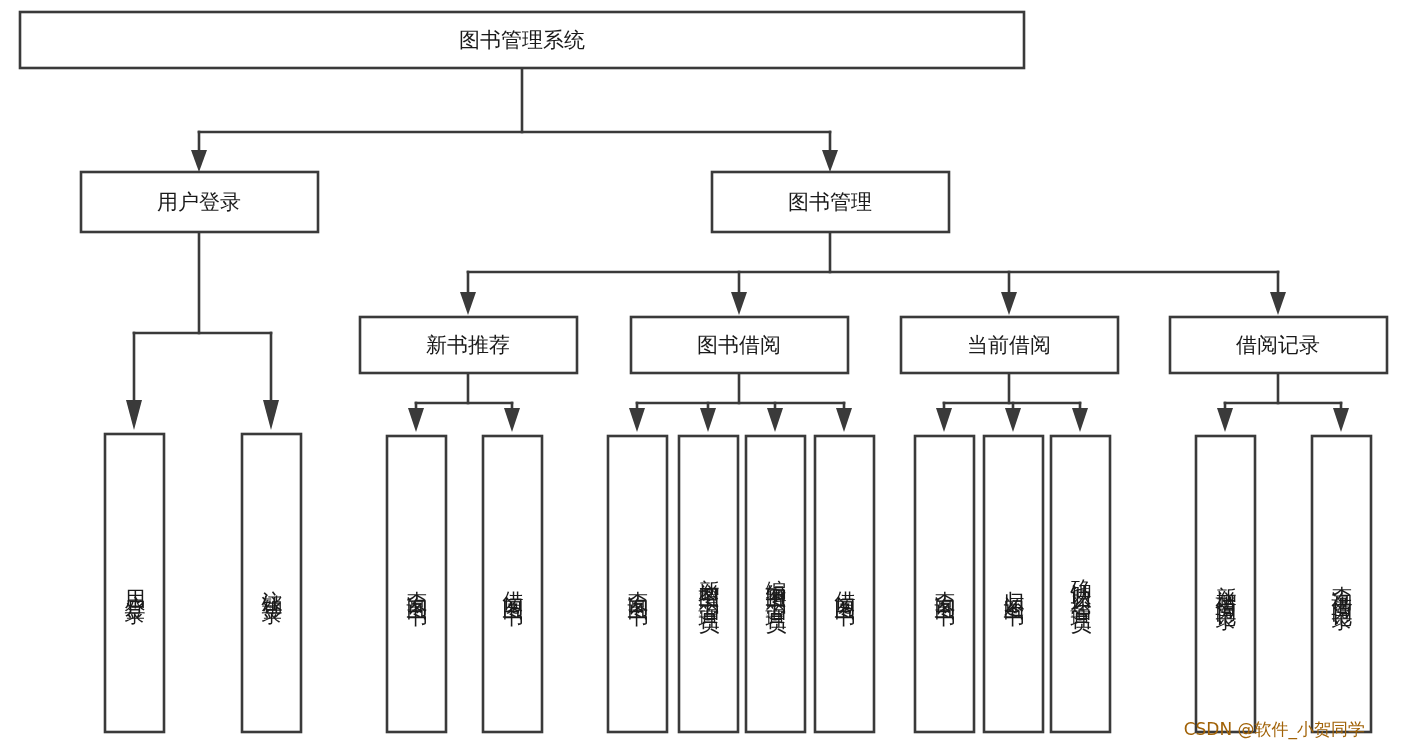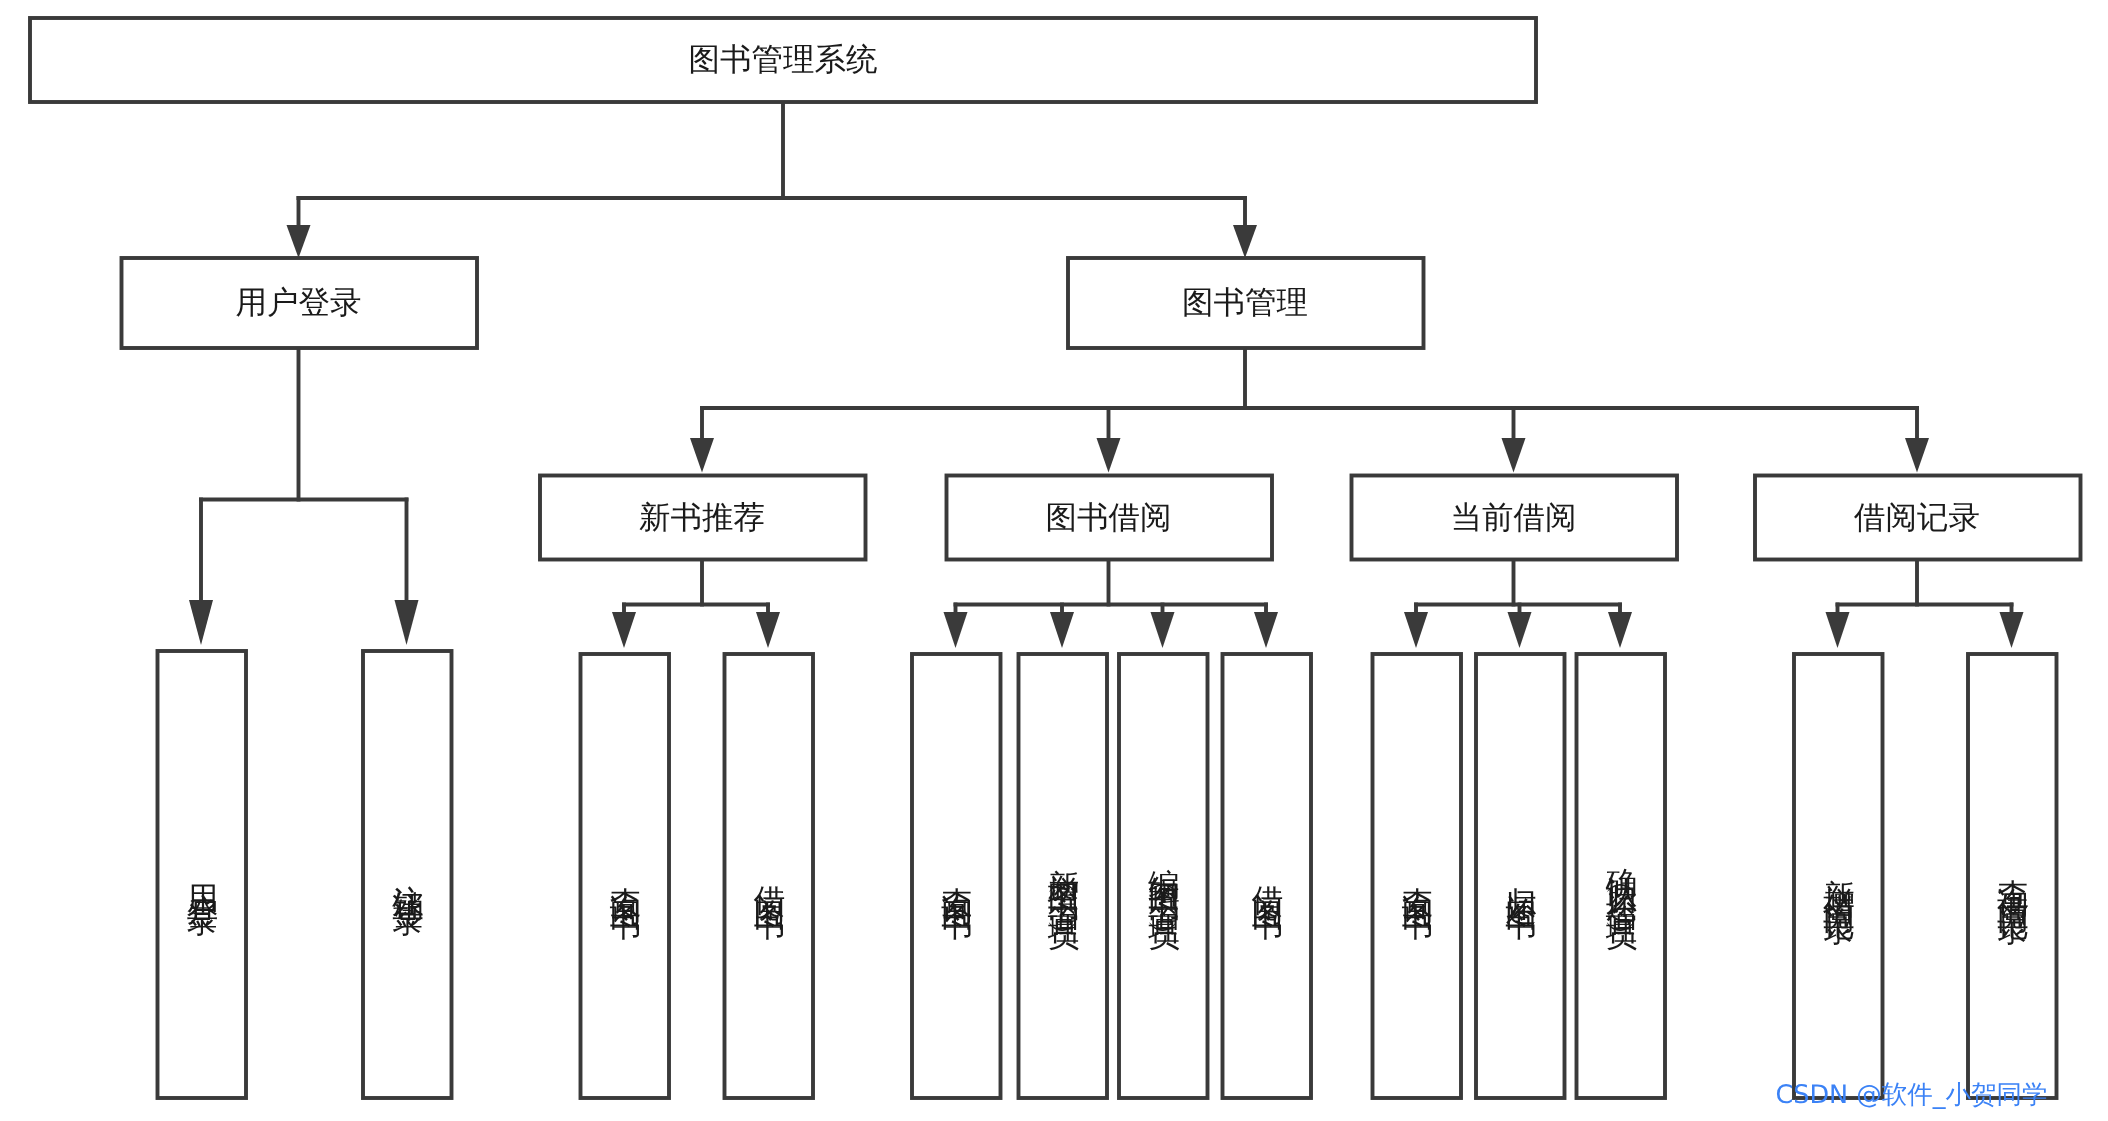--- a/index.html
+++ b/index.html
@@ -68,21 +68,21 @@
     letter-spacing: 5px;
     white-space: nowrap;
     text-align: center;
   }
   .watermark {
     position: absolute;
     right: 10px;
     bottom: 6px;
     font-family: "DejaVu Sans", "Liberation Sans", sans-serif;
     font-size: 17px;
-    color: #3b82f6;
+    color: #a16207;
     white-space: nowrap;
     user-select: none;
   }
 </style>
 </head>
 <body>
 
 <div id="diagram-root">
 
   <svg class="flow" viewBox="0 0 1405 747" xmlns="http://www.w3.org/2000/svg">

